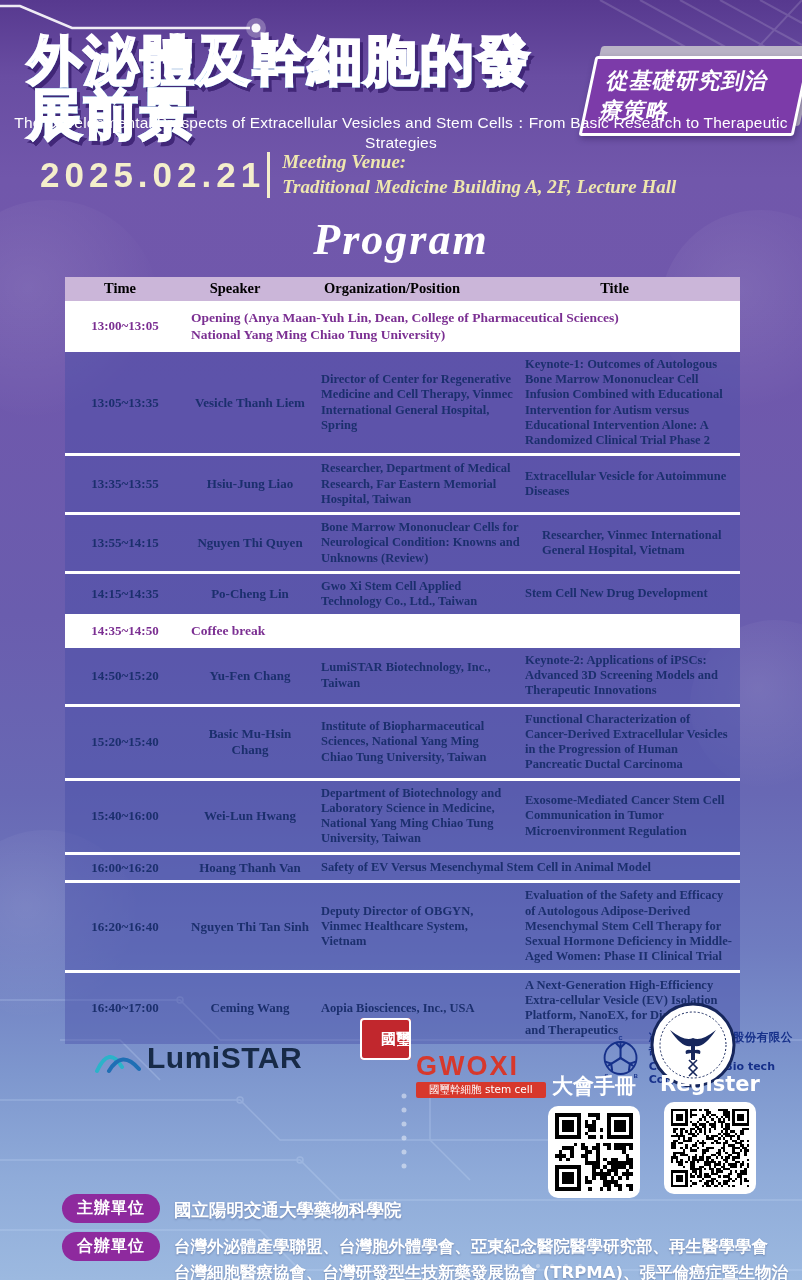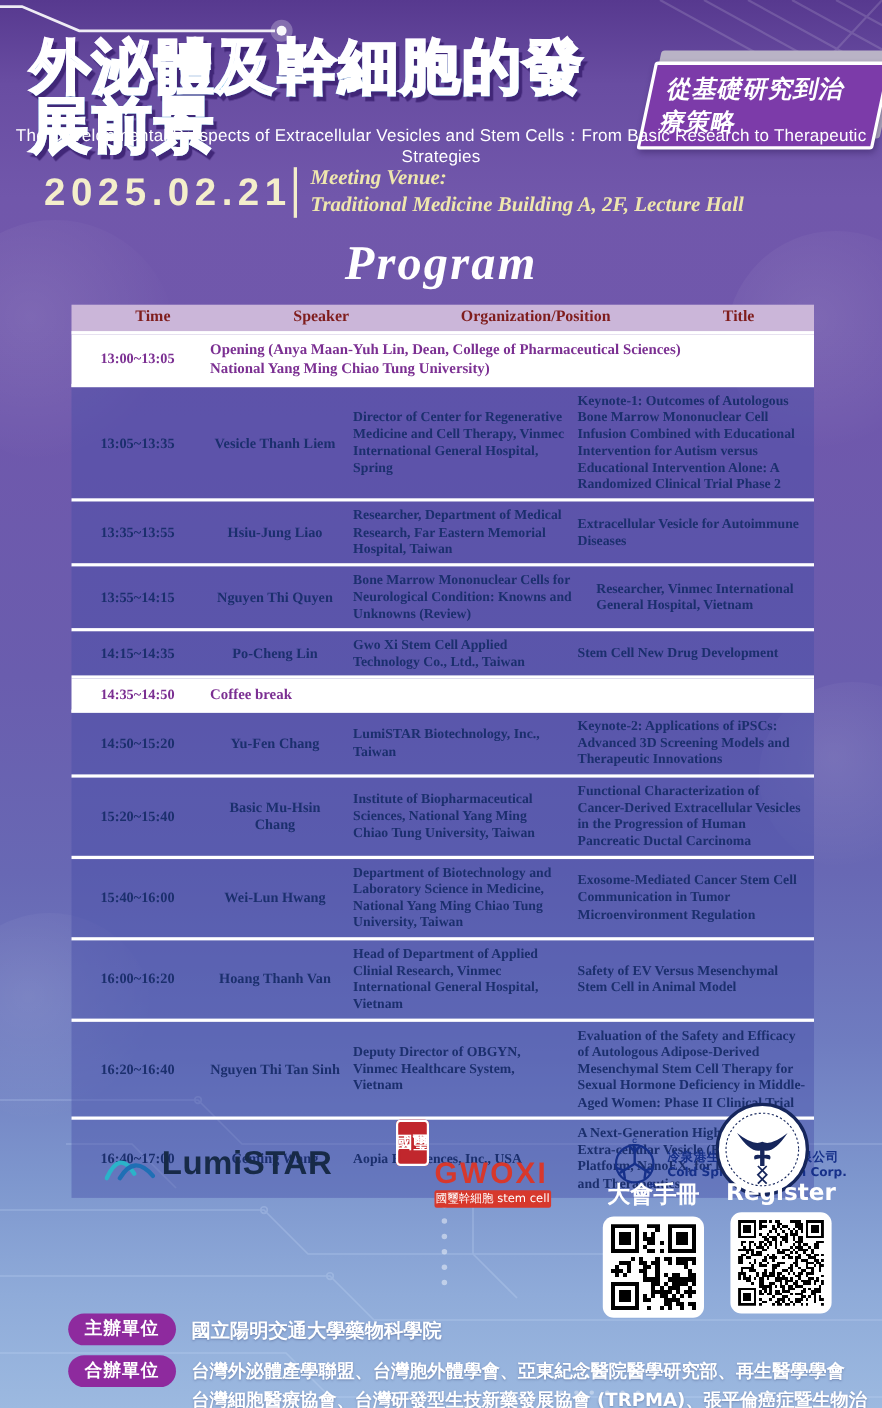--- a/index.html
+++ b/index.html
@@ -48,40 +48,40 @@
     color:#ffffff; font-family:"Liberation Serif", serif; font-style:italic;
     font-weight:700; font-size:44px; letter-spacing:2px;}
   .ptable{position:absolute; top:277px; left:65px; width:675px;
     font-family:"Liberation Serif", serif; font-weight:700;}
   .trow{display:flex; background:rgba(70,76,168,.42); border-bottom:3px solid #ffffff;}
   .trow:last-child{border-bottom:none;}
   .trow.head{background:#cbb6d9;}
   .trow.white{background:#ffffff;}
   .trow.pink{background:#e9d2e4;}
   .cell{padding:5px 6px; font-size:12.5px; line-height:1.22; color:#1b2f6d;}
-  .trow.head .cell{color:#7f1d1d; font-size:14.5px; padding:3px 20px; text-align:center;}
+  .trow.head .cell{color:#000000; font-size:14.5px; padding:3px 1px; text-align:center;}
   .trow.white .cell, .trow.pink .cell{color:#7b2f92;}
   .cell-time{width:108px; flex:none; text-align:center; align-self:center; font-size:13px;}
   .cell-speaker{width:118px; flex:none; text-align:center; align-self:center; font-size:13px;}
   .cell-org{width:192px; flex:none; align-self:center;}
   .cell-title{flex:1; align-self:center;}
   .cell-merged{flex:1; text-align:left; align-self:center; font-size:13.5px; line-height:1.3;}
   
   .logos{position:absolute; top:1018px; left:95px; display:flex; align-items:center;}
   .lumistar{display:flex; align-items:center;}
   .lumistar-text{color:#172a47; font-size:30px; font-weight:700; letter-spacing:.5px; margin-left:6px;}
   .gwoxi{display:flex; align-items:flex-start; margin-left:58px;}
   .gwoxi-stamp{width:30px; height:42px; background:#c1272d; border-radius:4px;
     color:#ffffff; font-size:15px; font-weight:700; line-height:1.1;
     display:flex; align-items:center; justify-content:center; text-align:center;
-    font-family:"DejaVu Sans", sans-serif; box-shadow:inset 0 0 0 2px #ffffff, inset 0 0 0 4px #c1272d;}
+    font-family:"DejaVu Sans", sans-serif; box-shadow:inset 0 0 0 2px #ffffff, inset 0 0 0 4px #c1272d;padding-left:21px;}
   .gwoxi-right{margin-left:5px; display:flex; flex-direction:column;}
   .gwoxi-word{color:#d7382c; font-size:27px; font-weight:800; letter-spacing:2px; line-height:1;margin-top:35px;}
   .gwoxi-sub{margin-top:2px; background:#d7382c; color:#ffffff; font-size:10.5px;
-    padding:1px 1px; border-radius:2px; white-space:nowrap;
+    padding:1px 13px; border-radius:2px; white-space:nowrap;
     font-family:"DejaVu Sans", sans-serif;}
   .coldspring{display:flex; align-items:center; margin-left:52px;}
   .cs-text{margin-left:6px; color:#16308a; font-weight:700;
     font-family:"DejaVu Sans", sans-serif;}
   .cs-cn{font-size:11.5px; letter-spacing:.5px;}
   .cs-en{font-size:11px;}
   .emblem{position:absolute; top:1002px; left:650px; width:86px; height:86px;}
   
   .qr-area{position:absolute; top:1072px; left:540px; display:flex;}
   .qr-block{display:flex; flex-direction:column; align-items:center; width:108px;}
@@ -237,21 +237,20 @@
         </div>
         <div class="trow">
           <div class="cell cell-time">15:40~16:00</div>
           <div class="cell cell-speaker">Wei-Lun Hwang</div>
           <div class="cell cell-org">Department of Biotechnology and Laboratory Science in Medicine, National Yang Ming Chiao Tung University, Taiwan</div>
           <div class="cell cell-title">Exosome-Mediated Cancer Stem Cell Communication in Tumor Microenvironment Regulation</div>
         </div>
         <div class="trow">
           <div class="cell cell-time">16:00~16:20</div>
           <div class="cell cell-speaker">Hoang Thanh Van</div>
-          <div class="cell cell-org">Head of Department of Applied Clinial Research, Vinmec International General Hospital, Vietnam</div>
           <div class="cell cell-title">Safety of EV Versus Mesenchymal Stem Cell in Animal Model</div>
         </div>
         <div class="trow">
           <div class="cell cell-time">16:20~16:40</div>
           <div class="cell cell-speaker">Nguyen Thi Tan Sinh</div>
           <div class="cell cell-org">Deputy Director of OBGYN, Vinmec Healthcare System, Vietnam</div>
           <div class="cell cell-title">Evaluation of the Safety and Efficacy of Autologous Adipose-Derived Mesenchymal Stem Cell Therapy for Sexual Hormone Deficiency in Middle-Aged Women: Phase II Clinical Trial</div>
         </div>
         <div class="trow">
           <div class="cell cell-time">16:40~17:00</div>

